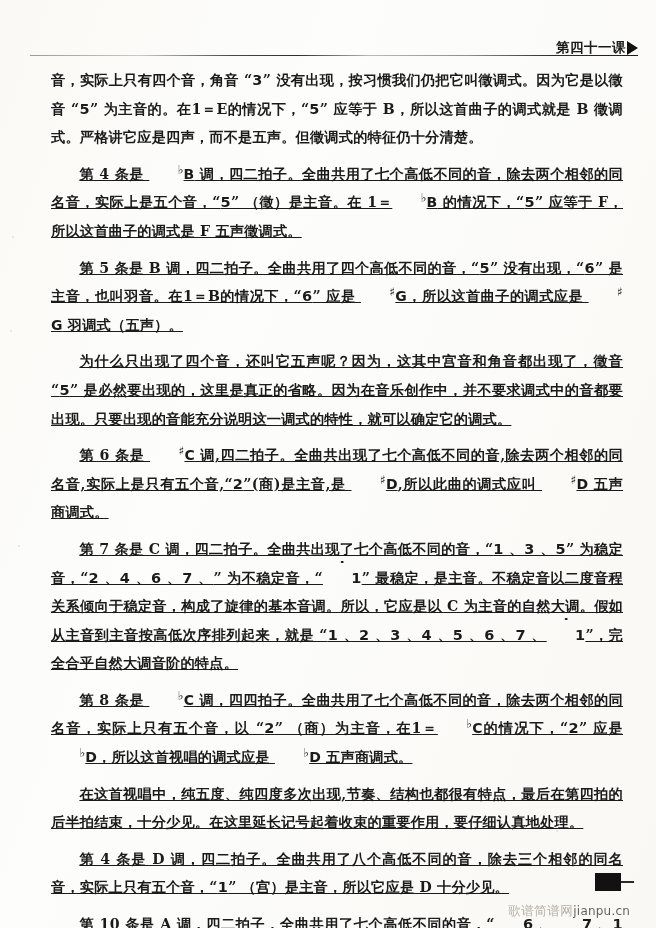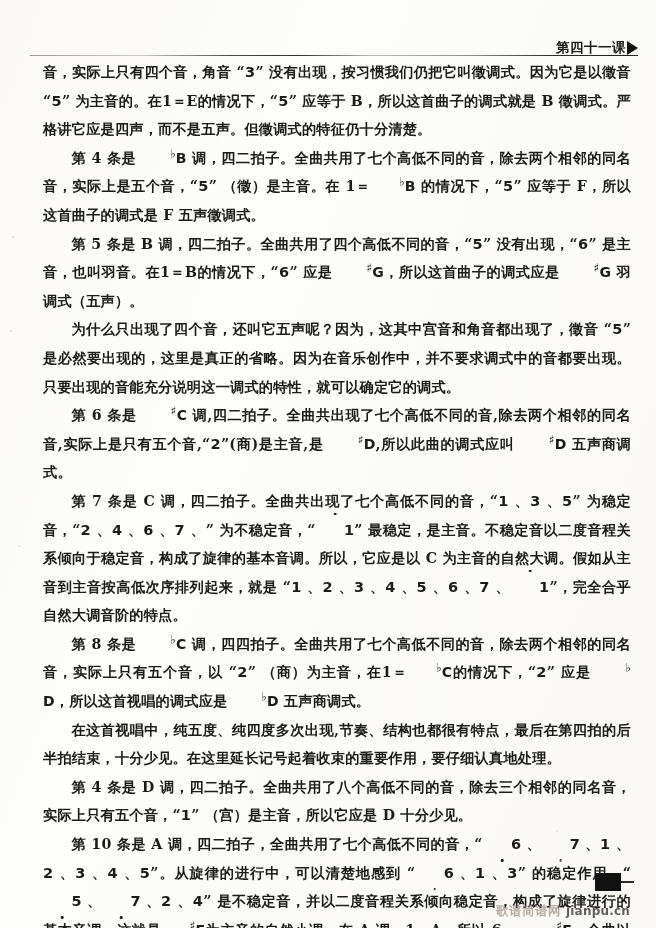--- a/index.html
+++ b/index.html
@@ -68,32 +68,33 @@
   }
 
   
   .content {
     position: absolute;
     left: 43px;
     right: 25px;
     top: 58px;
   }
   p.para {
-    margin: 0;
+    margin: 8px;
     font-size: 14.2px;
     font-weight: bold;
     color: #1b1b1b;
     line-height: 28.6px;
     text-align: justify;
     text-justify: inter-character;
     letter-spacing: 0.2px;
     font-family: "DejaVu Serif", "Liberation Serif", serif;
   }
   p.para.indent {
     text-indent: 2em;
+    text-decoration: underline;
   }
 
   
   .acc {
     position: relative;
     display: inline-block;
     font-family: "DejaVu Sans", "Liberation Sans", sans-serif;
     font-weight: bold;
     font-size: 12px;
     line-height: 0;
@@ -168,23 +169,21 @@
     height: 1.5px;
     background: #2a2a2a;
   }
 
   .watermark {
     position: absolute;
     right: 26px;
     top: 903px;
     display: flex;
     align-items: baseline;
-    gap: 5px;
     opacity: 0.62;
-    font-weight: bold;
   }
   .wm-cn {
     font-family: "DejaVu Sans", "Liberation Sans", sans-serif;
     font-size: 12.5px;
     color: #8d8175;
     letter-spacing: 0.5px;
   }
   .wm-url {
     font-family: "DejaVu Sans", "Liberation Sans", sans-serif;
     font-size: 12px;

